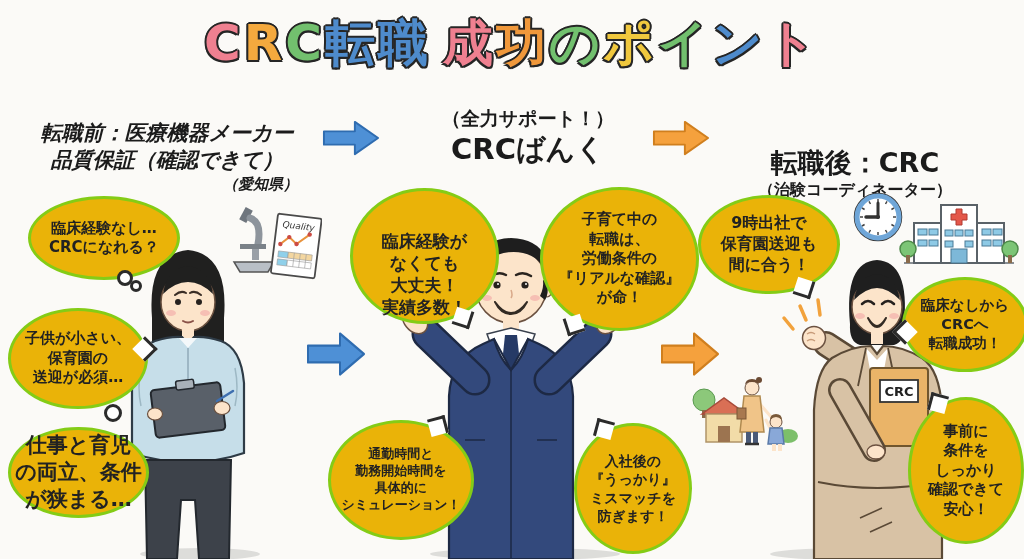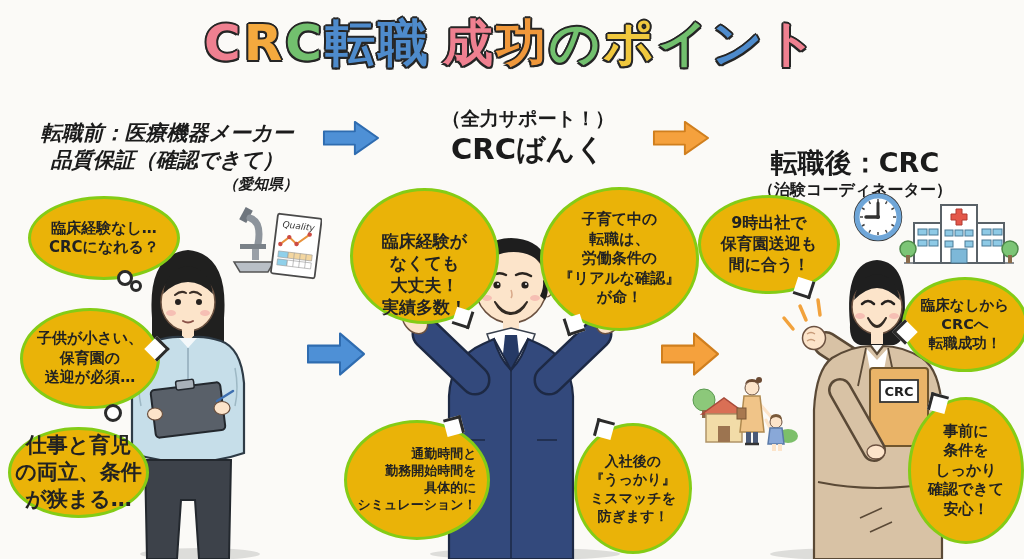--- a/index.html
+++ b/index.html
@@ -265,21 +265,21 @@
   <div class="shadow" style="left:430px;top:548px;width:190px;height:12px;"></div>
   <div class="shadow" style="left:770px;top:548px;width:160px;height:12px;"></div>
 
   <div class="bubble" style="left:28px;top:196px;width:146px;height:78px;">
     <span class="btext" style="font-size:15px;">臨床経験なし…
 CRCになれる？</span>
   </div>
   <div class="dot" style="left:117px;top:270px;width:10px;height:10px;"></div>
   <div class="dot" style="left:130px;top:280px;width:6px;height:6px;"></div>
 
-  <div class="bubble" style="left:20px;top:308px;width:134px;height:95px;">
+  <div class="bubble" style="left:8px;top:308px;width:134px;height:95px;">
     <span class="btext" style="font-size:15px;">子供が小さい、
 保育園の
 送迎が必須…</span>
     <span class="tail t-r"></span>
   </div>
 
   <div class="dot" style="left:104px;top:404px;width:12px;height:12px;"></div>
   <div class="bubble" style="left:8px;top:427px;width:135px;height:85px;">
     <span class="btext" style="font-size:21px;">仕事と育児
 の両立、条件
@@ -296,21 +296,21 @@
 
   <div class="bubble" style="left:540px;top:187px;width:153px;height:138px;">
     <span class="btext" style="font-size:15px;">子育て中の
 転職は、
 労働条件の
 『リアルな確認』
 が命！</span>
     <span class="tail t-bl"></span>
   </div>
 
-  <div class="bubble" style="left:344px;top:420px;width:140px;height:114px;text-align:right;">
+  <div class="bubble" style="left:328px;top:420px;width:140px;height:114px;">
     <span class="btext" style="font-size:13px;">通勤時間と
 勤務開始時間を
 具体的に
 シミュレーション！</span>
     <span class="tail t-tr"></span>
   </div>
 
   <div class="bubble" style="left:574px;top:423px;width:112px;height:125px;">
     <span class="btext" style="font-size:14px;">入社後の
 『うっかり』

